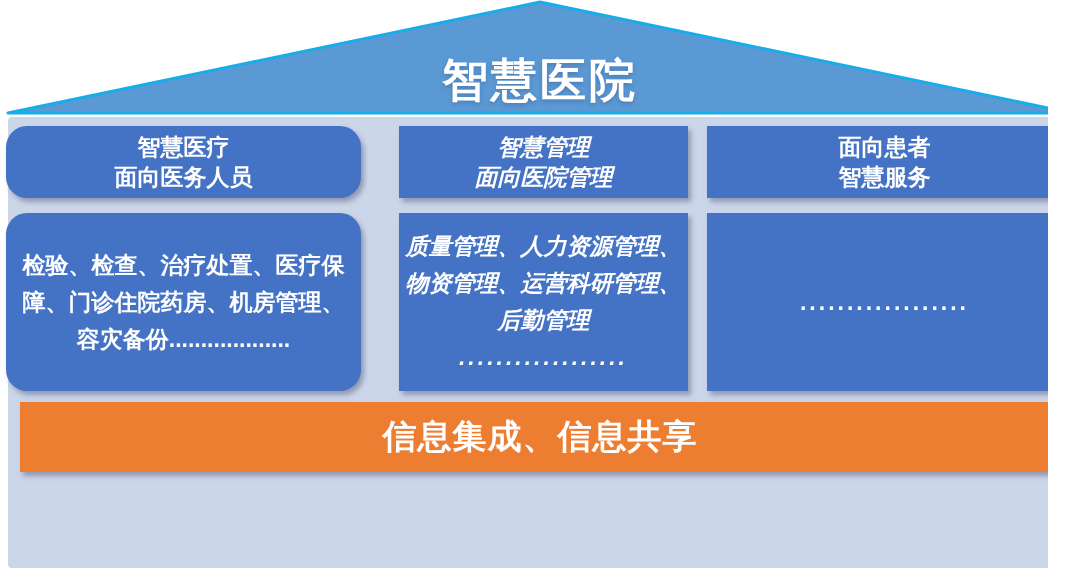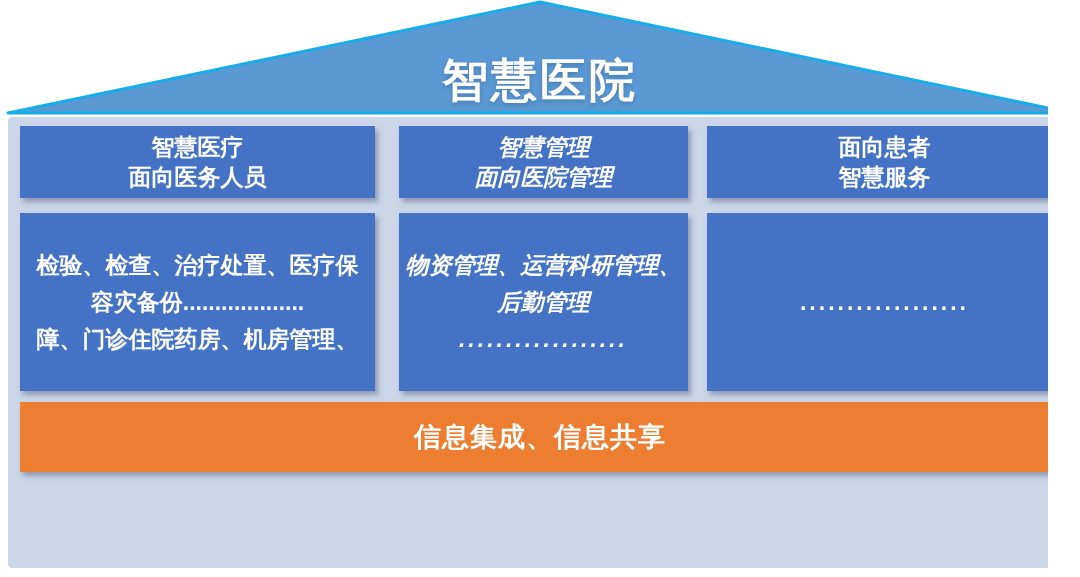--- a/index.html
+++ b/index.html
@@ -54,32 +54,32 @@
     color: var(--text_white);
     display: flex;
     flex-direction: column;
     align-items: center;
     justify-content: center;
     text-align: center;
     box-shadow: 3px 4px 5px rgba(96,104,134,0.55);
   }
   .hdr { top: 126px; height: 72px; font-size: 23px; line-height: 30px; }
   .cnt { top: 213px; height: 178px; font-size: 23px; line-height: 37px; padding: 0 4px; }
-  .col1 { left: 20px;  width: 355px; }
+  .col1 { left: 6px;  width: 355px; border-radius: 21px; }
   .col2 { left: 399px; width: 289px; font-style: italic; }
   .col3 { left: 707px; width: 355px; }
   .dots-line { letter-spacing: 3px; }
   .bar {
     position: absolute;
     left: 20px;
     width: 1040px;
     display: flex;
     align-items: center;
     justify-content: center;
-    font-size: 27px;
+    font-size: 34px;
     letter-spacing: 1px;
     color: var(--text_white);
     box-shadow: 3px 4px 5px rgba(96,104,134,0.55);
   }
   .bar-integration { top: 402px; height: 70px; background: var(--orange); }
   .bar-foundation  { top: 490px; height: 72px; background: var(--footer_blue); }
 </style>
 </head>
 <body>
 
@@ -92,29 +92,30 @@
   </svg>
 
   <div class="roof-title">智慧医院</div>
 
   <div class="blk hdr col1">
     <div>智慧医疗</div>
     <div>面向医务人员</div>
   </div>
   <div class="blk cnt col1">
     <div>检验、检查、治疗处置、医疗保</div>
+    <div>障、门诊住院药房、机房管理、</div>
     <div>容灾备份...................</div>
-    <div>障、门诊住院药房、机房管理、</div>
   </div>
 
   <div class="blk hdr col2">
     <div>智慧管理</div>
     <div>面向医院管理</div>
   </div>
   <div class="blk cnt col2">
+    <div>质量管理、人力资源管理、</div>
     <div>物资管理、运营科研管理、</div>
     <div>后勤管理</div>
     <div class="dots-line">..................</div>
   </div>
 
   <div class="blk hdr col3">
     <div>面向患者</div>
     <div>智慧服务</div>
   </div>
   <div class="blk cnt col3">

